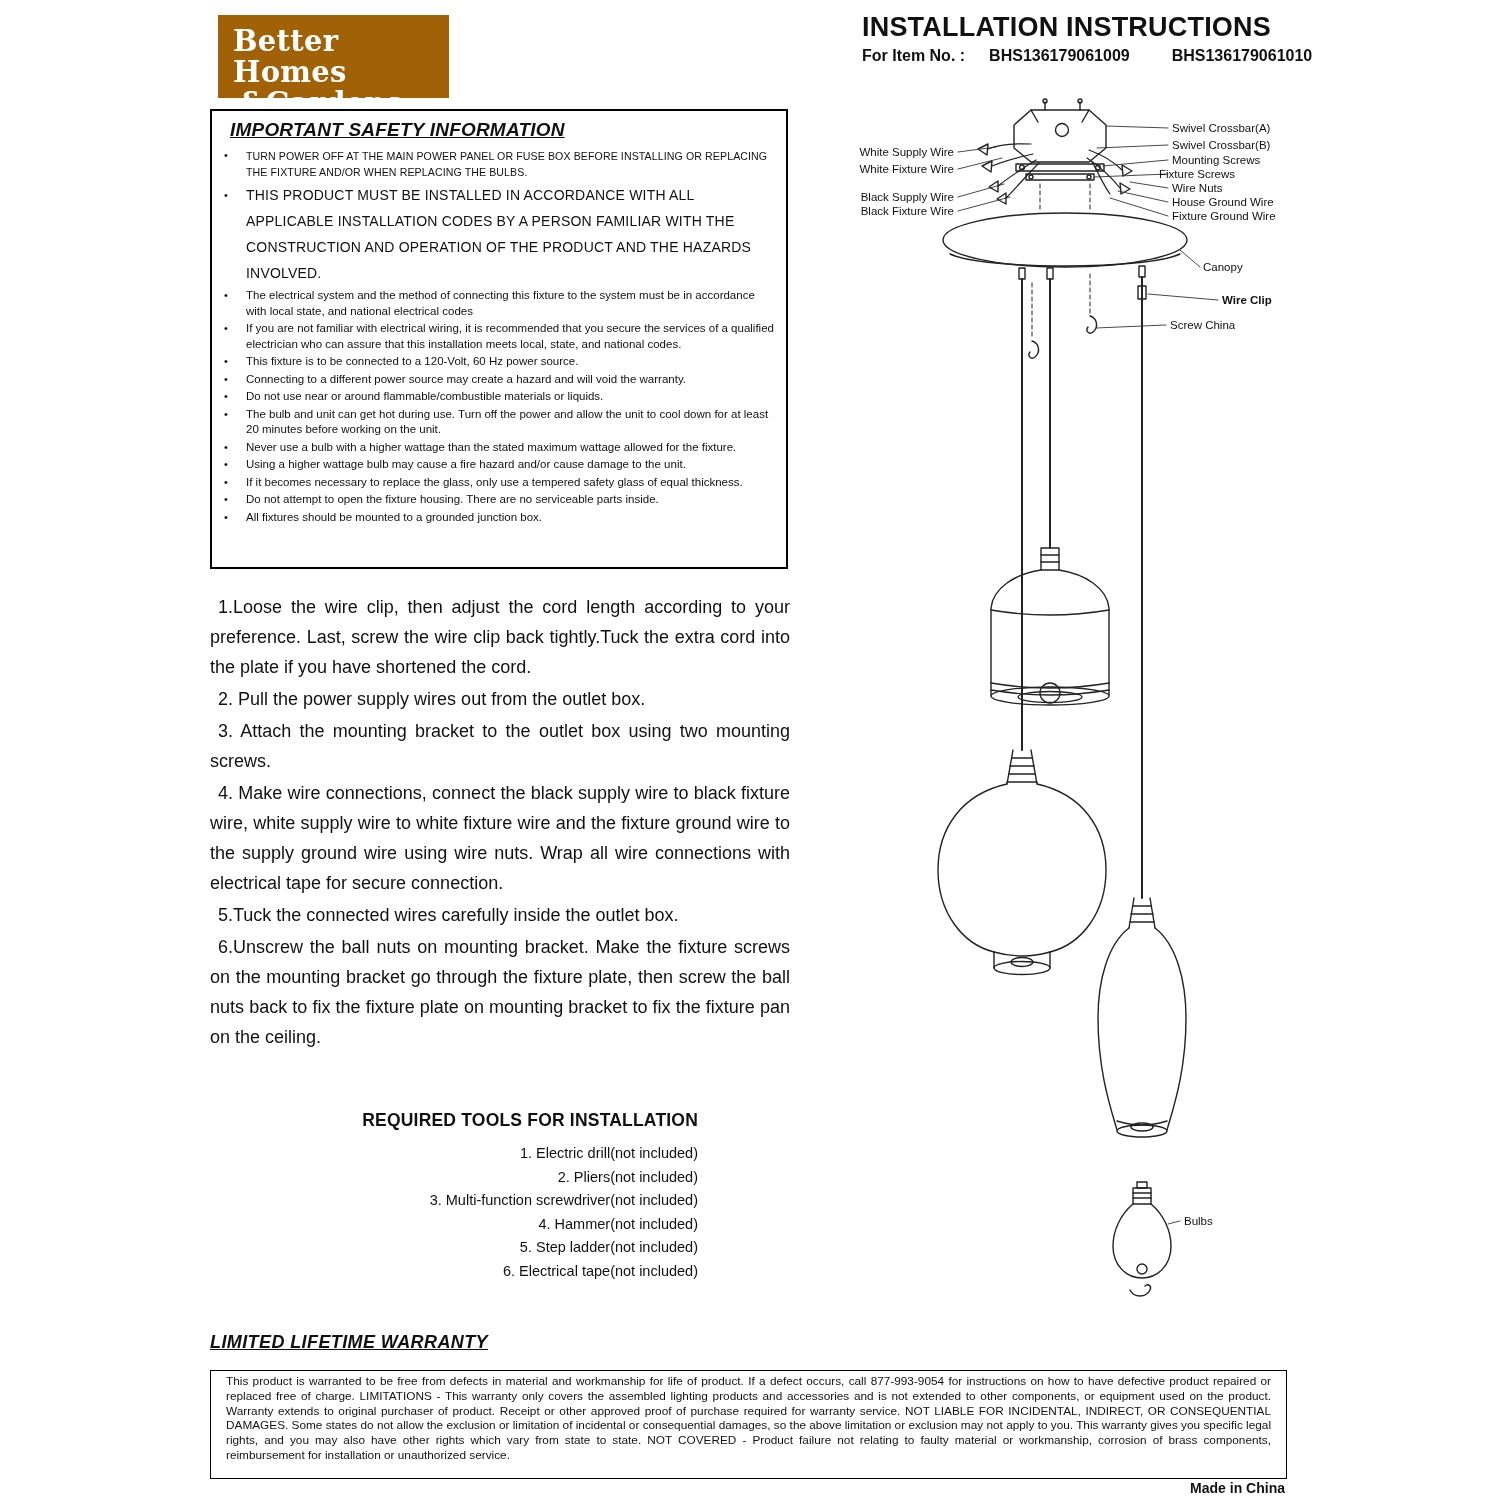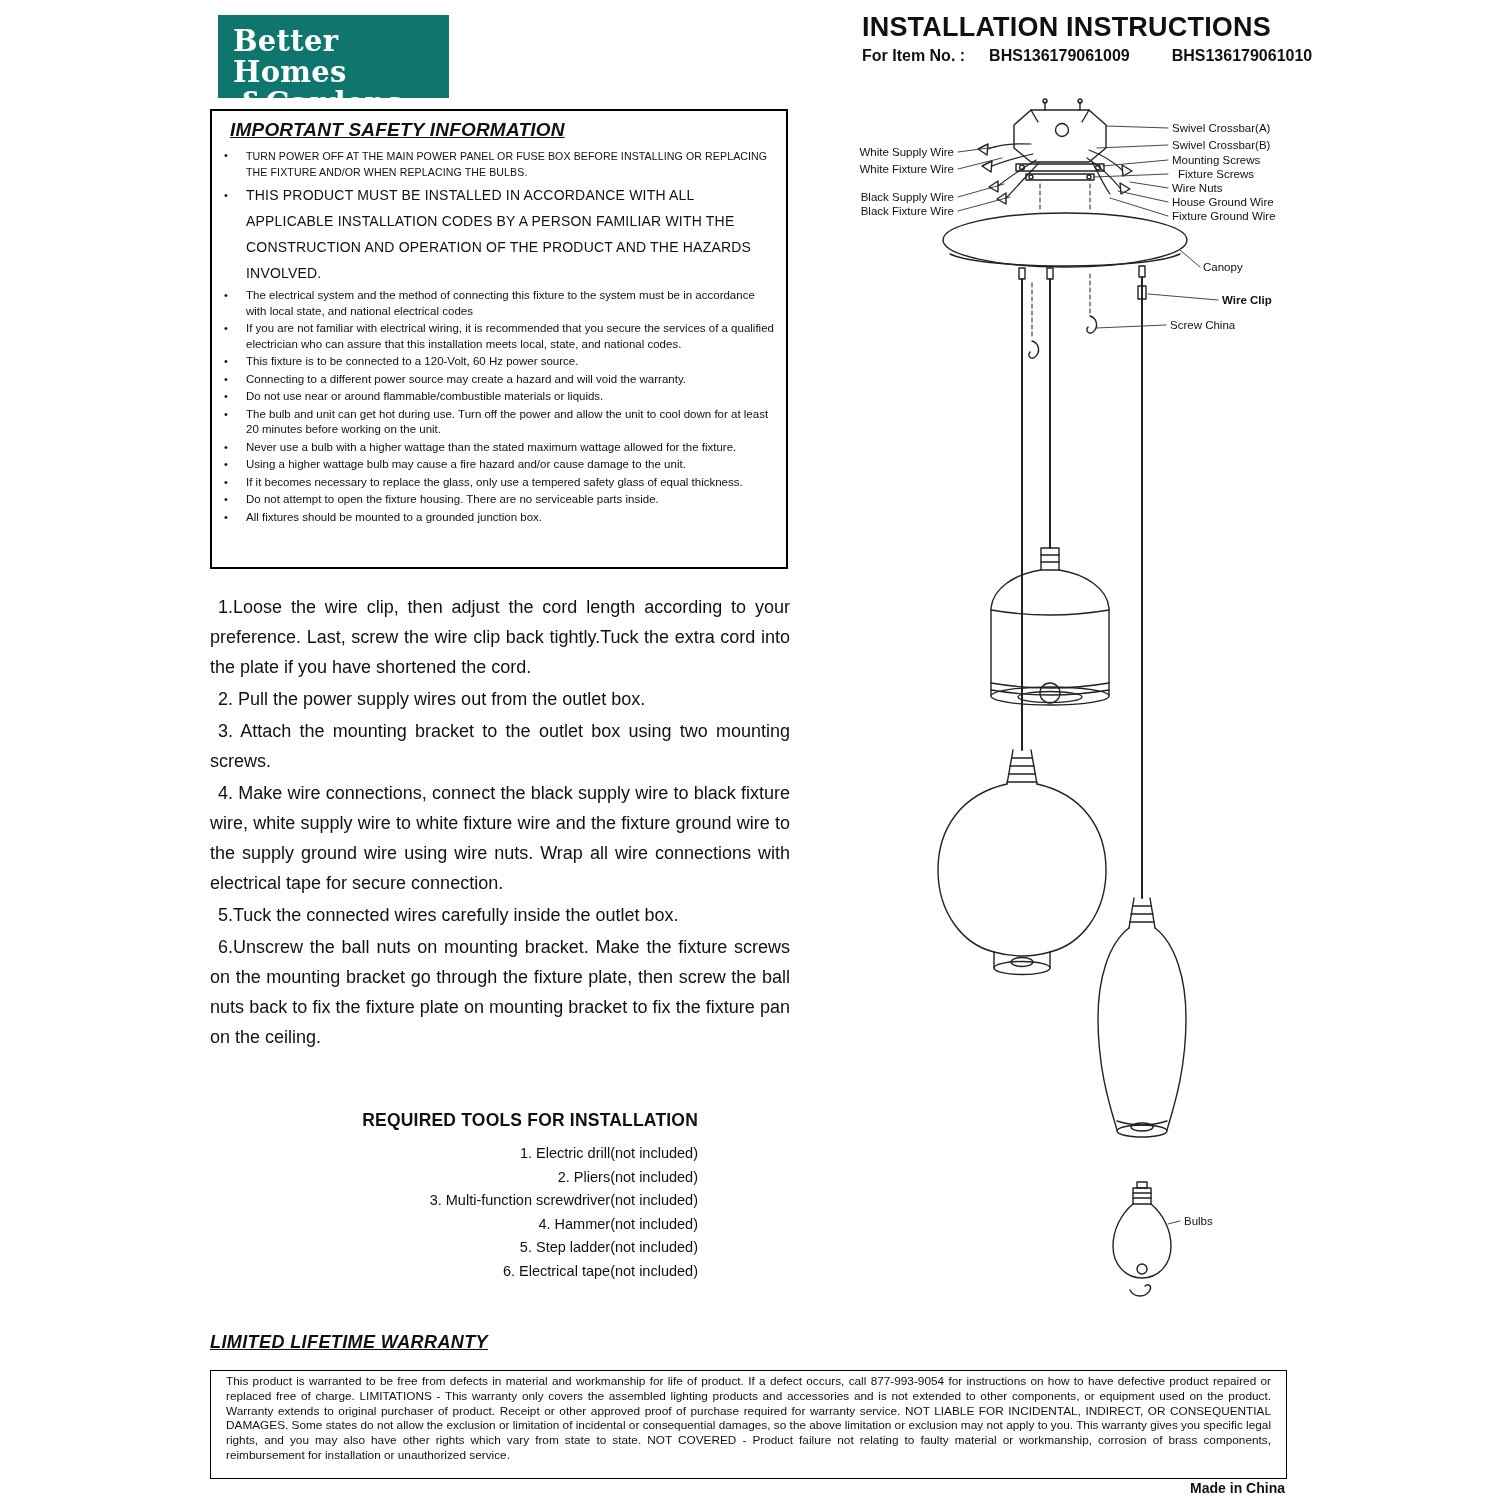--- a/index.html
+++ b/index.html
@@ -9,21 +9,21 @@
     background: #ffffff;
     font-family: "Liberation Sans", sans-serif;
     color: #111;
     position: relative;
   }
   .page { position: absolute; left: 0; top: 0; width: 1500px; height: 1500px; overflow: hidden; background: #fff; }
 
   
   .logo {
     position: absolute; left: 218px; top: 15px; width: 231px; height: 83px;
-    background: #0f766e; color: #fff;
+    background: #a16207; color: #fff;
     font-family: "DejaVu Serif", "Liberation Serif", serif;
     font-weight: bold; padding: 11px 0 0 15px;
   }
   .logo-l1 { font-size: 29px; line-height: 31px; letter-spacing: .3px; }
   .logo-l2 { font-size: 29px; line-height: 31px; letter-spacing: .3px; padding-left: 6px; }
 
   
   .header { position: absolute; left: 862px; top: 12px; width: 440px; }
   .h-title { font-size: 27px; font-weight: bold; letter-spacing: .2px; white-space: nowrap; }
   .h-items { margin-top: 4px; font-size: 16px; font-weight: bold; white-space: nowrap; }
@@ -318,21 +318,21 @@
           <path d="M298,196 L368,202"></path>
           <path d="M246,230 L316,227"></path>
           <path d="M318,1126 L330,1123"></path>
         </g>
       </g>
     </svg>
 
     <div class="dlabel" style="left:322px; top:24px;">Swivel Crossbar(A)</div>
     <div class="dlabel" style="left:322px; top:41px;">Swivel Crossbar(B)</div>
     <div class="dlabel" style="left:322px; top:56px;text-align:right;">Mounting Screws</div>
-    <div class="dlabel" style="left:328px; top:70px;">Fixture Screws</div>
+    <div class="dlabel" style="left:309px; top:70px;">Fixture Screws</div>
     <div class="dlabel" style="left:322px; top:84px;">Wire Nuts</div>
     <div class="dlabel" style="left:322px; top:98px;">House Ground Wire</div>
     <div class="dlabel" style="left:322px; top:112px;">Fixture Ground Wire</div>
 
     <div class="dlabel l" style="top:48px;">White Supply Wire</div>
     <div class="dlabel l" style="top:65px;">White Fixture Wire</div>
     <div class="dlabel l" style="top:93px;">Black Supply Wire</div>
     <div class="dlabel l" style="top:107px;">Black Fixture Wire</div>
 
     <div class="dlabel" style="left:353px; top:163px;">Canopy</div>

